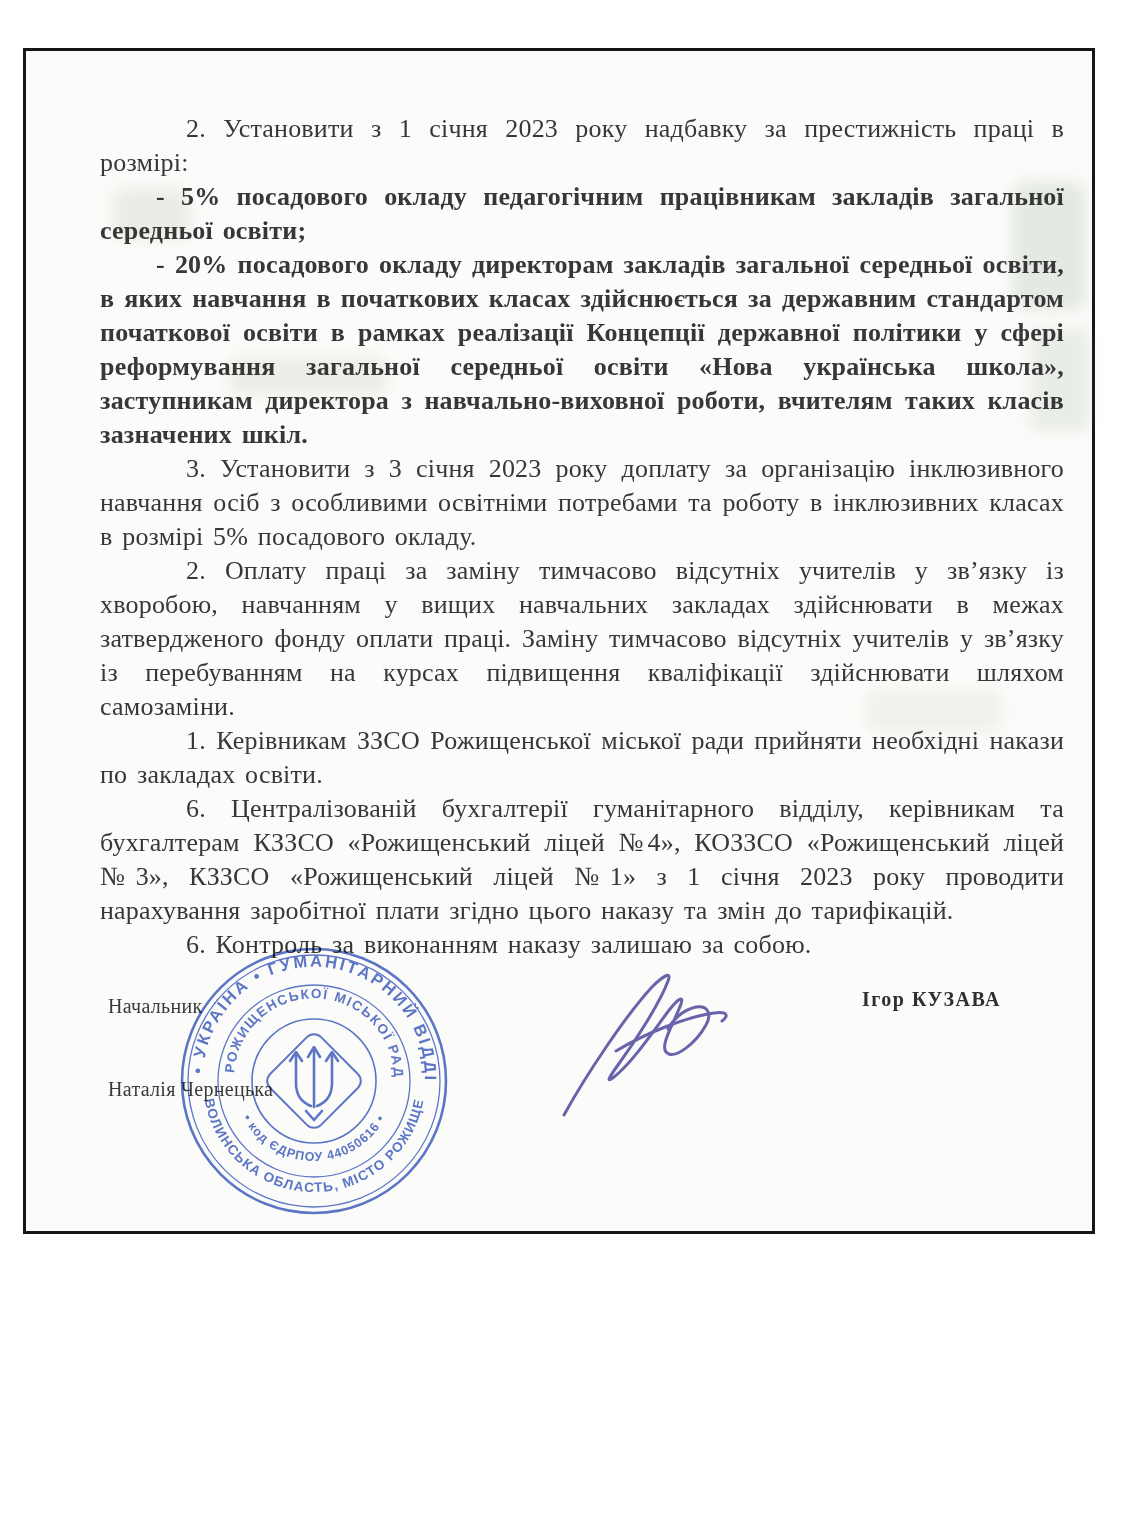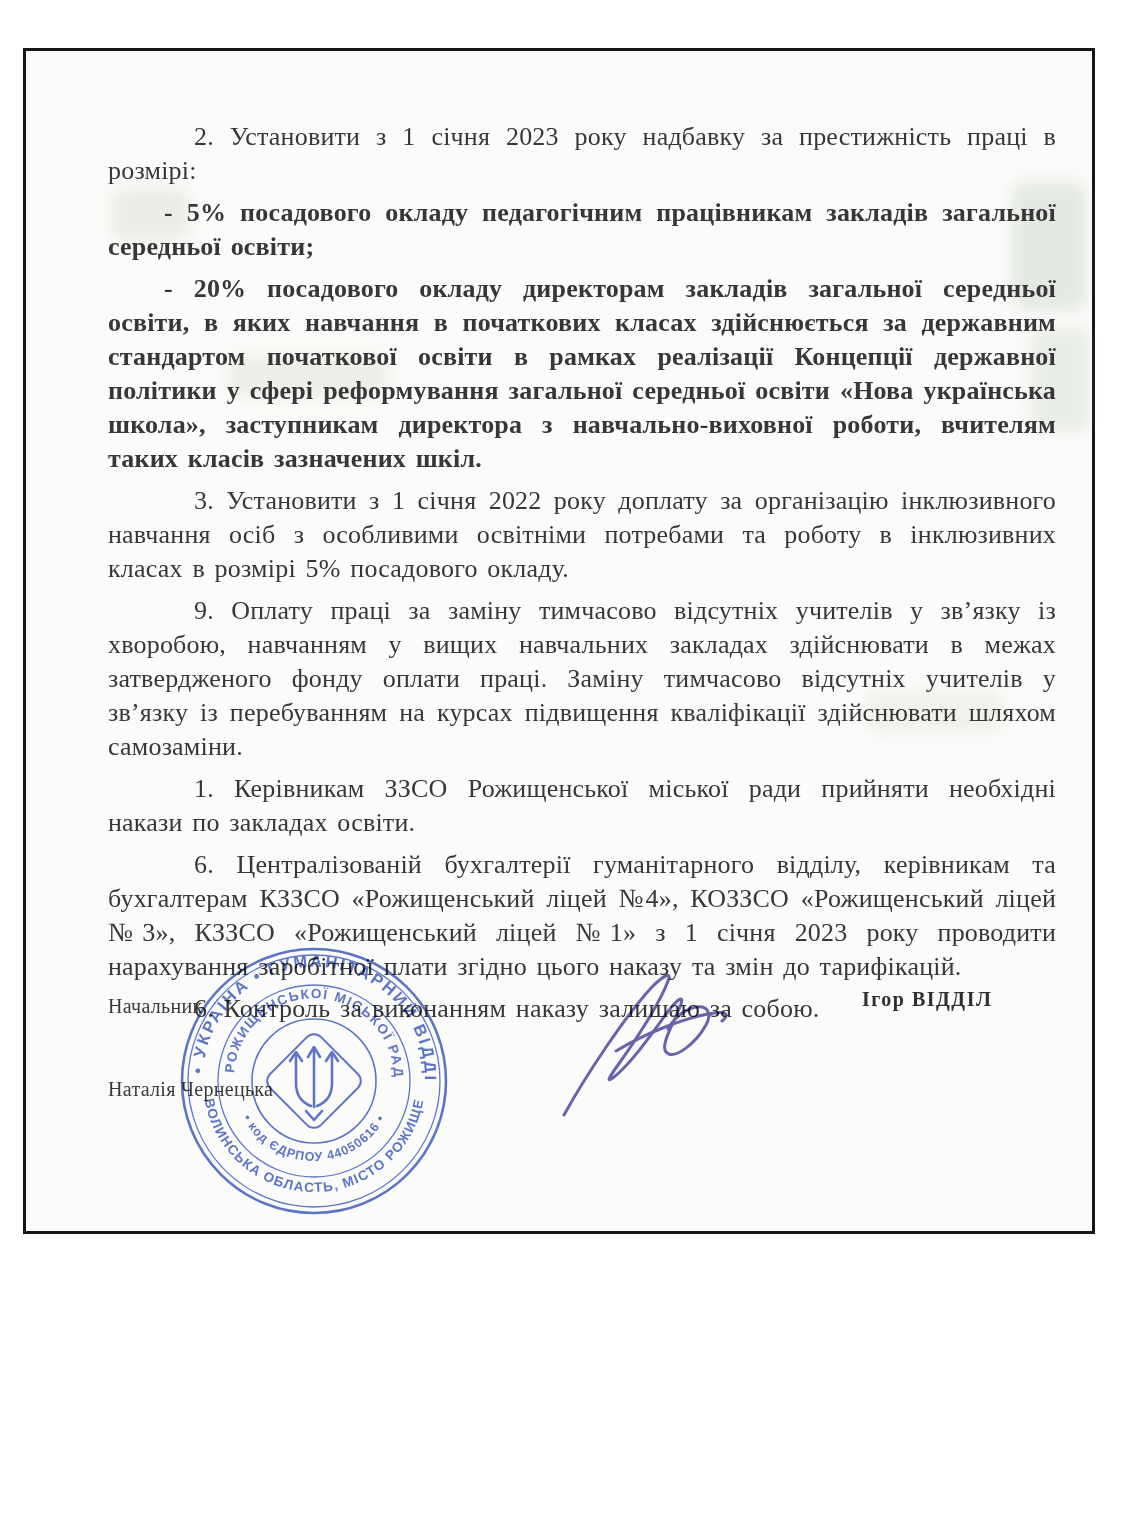--- a/index.html
+++ b/index.html
@@ -9,21 +9,21 @@
   }
   .frame{
     position:absolute;left:23px;top:48px;width:1072px;height:1186px;
     border:3px solid #161616;background:#fbfbf9;box-sizing:border-box;
   }
   .doc-text{
     position:absolute;left:100px;top:112px;width:964px;
     font-size:26px;line-height:34px;color:#373737;
     text-align:justify;word-spacing:3px;letter-spacing:0.2px;
   }
-  .doc-text p{margin:8px;}
+  .doc-text p{margin:0;}
   p.num-para{text-indent:86px;}
   p.dash-para{text-indent:56px;font-weight:bold;}
   .sig-label{position:absolute;font-size:20px;color:#3a3a3a;letter-spacing:0.3px;}
   .lbl-chief{left:108px;top:995px;}
   .lbl-name-left{left:108px;top:1078px;}
   .lbl-name-right{left:862px;top:988px;font-weight:600;letter-spacing:1.5px;color:#2f2f33;}
   .stamp-wrap{position:absolute;left:178px;top:945px;width:272px;height:272px;
     mix-blend-mode:multiply;opacity:.92;}
   .sig-wrap{position:absolute;left:556px;top:955px;width:190px;height:170px;
     mix-blend-mode:multiply;}
@@ -43,30 +43,30 @@
 <div class="bleed bleed-1"></div>
 <div class="bleed bleed-2"></div>
 <div class="bleed bleed-3"></div>
 <div class="bleed bleed-4"></div>
 <div class="bleed bleed-5"></div>
 
 <div class="doc-text">
   <p class="num-para">2. Установити з 1 січня 2023 року надбавку за престижність праці в розмірі:</p>
   <p class="dash-para">- 5% посадового окладу педагогічним працівникам закладів загальної середньої освіти;</p>
   <p class="dash-para">- 20% посадового окладу директорам закладів загальної середньої освіти, в яких навчання в початкових класах здійснюється за державним стандартом початкової освіти в рамках реалізації Концепції державної політики у сфері реформування загальної середньої освіти «Нова українська школа», заступникам директора з навчально-виховної роботи, вчителям таких класів зазначених шкіл.</p>
-  <p class="num-para">3. Установити з 1 січня 2022 року доплату за організацію інклюзивного навчання осіб з особливими освітніми потребами та роботу в інклюзивних класах в розмірі 5% посадового окладу.</p>
-  <p class="num-para">9. Оплату праці за заміну тимчасово відсутніх учителів у зв’язку із хворобою, навчанням у вищих навчальних закладах здійснювати в межах затвердженого фонду оплати праці. Заміну тимчасово відсутніх учителів у зв’язку із перебуванням на курсах підвищення кваліфікації здійснювати шляхом самозаміни.</p>
+  <p class="num-para">3. Установити з 3 січня 2023 року доплату за організацію інклюзивного навчання осіб з особливими освітніми потребами та роботу в інклюзивних класах в розмірі 5% посадового окладу.</p>
+  <p class="num-para">2. Оплату праці за заміну тимчасово відсутніх учителів у зв’язку із хворобою, навчанням у вищих навчальних закладах здійснювати в межах затвердженого фонду оплати праці. Заміну тимчасово відсутніх учителів у зв’язку із перебуванням на курсах підвищення кваліфікації здійснювати шляхом самозаміни.</p>
   <p class="num-para">1. Керівникам ЗЗСО Рожищенської міської ради прийняти необхідні накази по закладах освіти.</p>
   <p class="num-para">6. Централізованій бухгалтерії гуманітарного відділу, керівникам та бухгалтерам КЗЗСО «Рожищенський ліцей №4», КОЗЗСО «Рожищенський ліцей №3», КЗЗСО «Рожищенський ліцей №1» з 1 січня 2023 року проводити нарахування заробітної плати згідно цього наказу та змін до тарифікацій.</p>
   <p class="num-para">6. Контроль за виконанням наказу залишаю за собою.</p>
 </div>
 
 <div class="sig-label lbl-chief">Начальник</div>
 <div class="sig-label lbl-name-left">Наталія Чернецька</div>
-<div class="sig-label lbl-name-right">Ігор ВІДДІЛ</div>
+<div class="sig-label lbl-name-right">Ігор КУЗАВА</div>
 
 <div class="sig-wrap">
   <svg width="190" height="170" viewBox="0 0 190 170">
     <g fill="none" stroke="#5a55a8" stroke-width="3" stroke-linecap="round" opacity="0.9">
       <path d="M8 160 C 30 120, 70 60, 96 32 C 108 20, 116 16, 112 26 C 104 48, 78 88, 62 110 C 52 124, 50 128, 58 122 C 78 106, 100 72, 114 54 C 122 44, 128 40, 125 49 C 118 68, 104 90, 110 97 C 118 106, 140 88, 150 70 C 156 59, 152 50, 140 52 C 126 55, 116 66, 112 74"></path>
       <path d="M60 96 C 90 78, 130 62, 158 58 C 170 56, 174 60, 166 66"></path>
     </g>
   </svg>
 </div>
 

